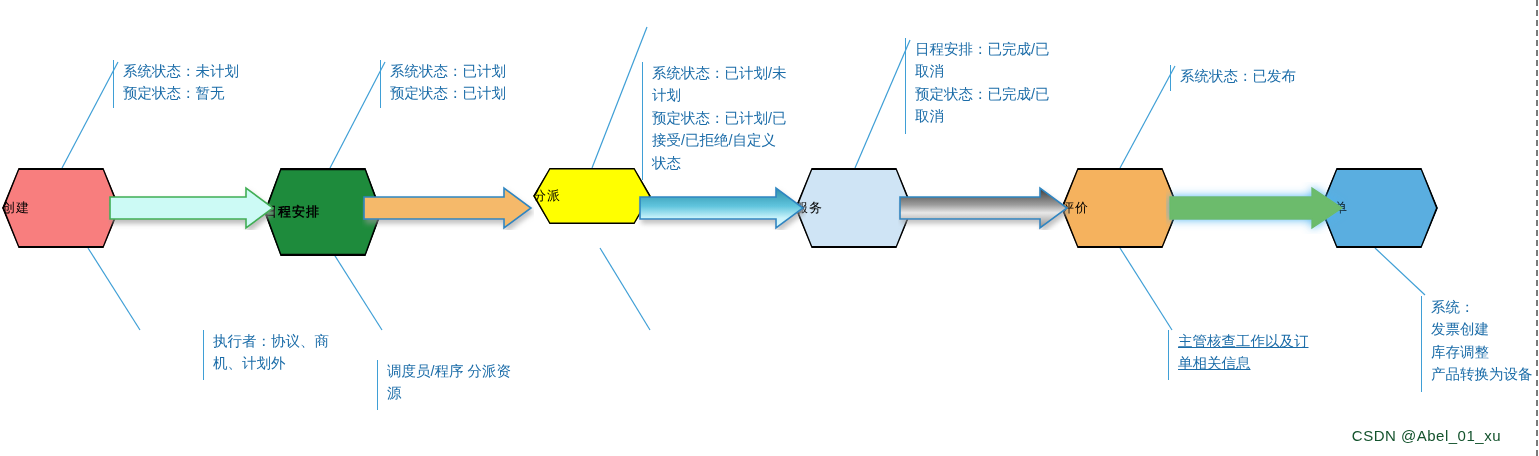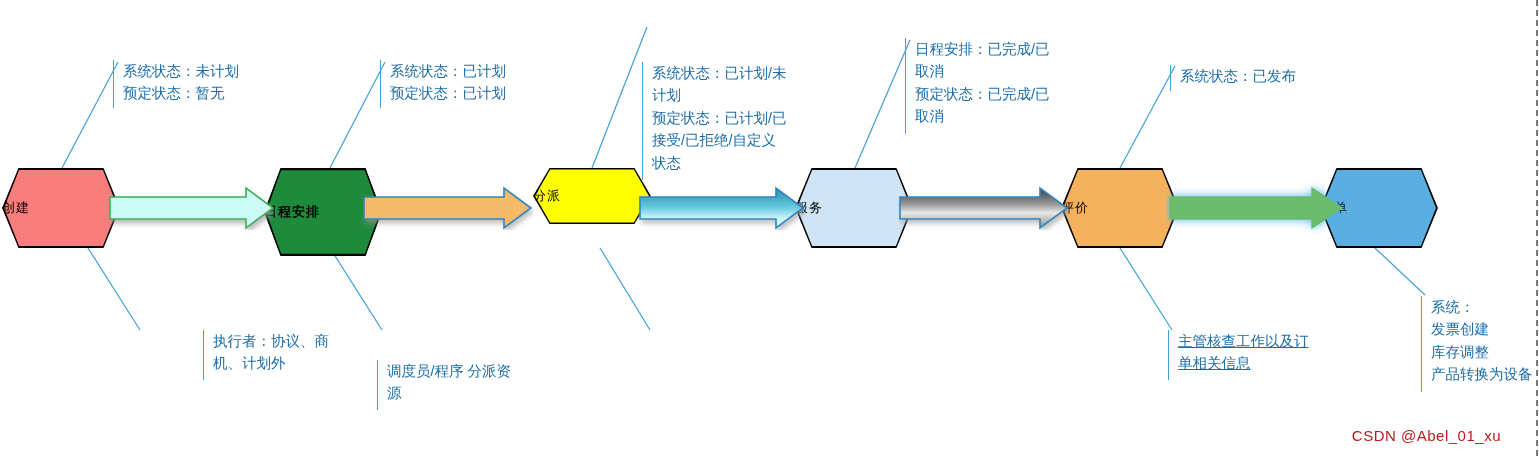--- a/index.html
+++ b/index.html
@@ -74,21 +74,21 @@
     line-height: 1.55;
     padding-left: 9px;
     border-left: 1.3px solid #3f9fd6;
     box-sizing: border-box;
     white-space: pre-line;
   }
   .watermark {
     position: absolute;
     right: 38px;
     bottom: 12px;
-    color: #b91c1c;
+    color: #14532d;
     font-size: 15px;
     letter-spacing: 0.5px;
     white-space: nowrap;
   }
 </style>
 </head>
 <body>
 
 <div id="canvas">
 

